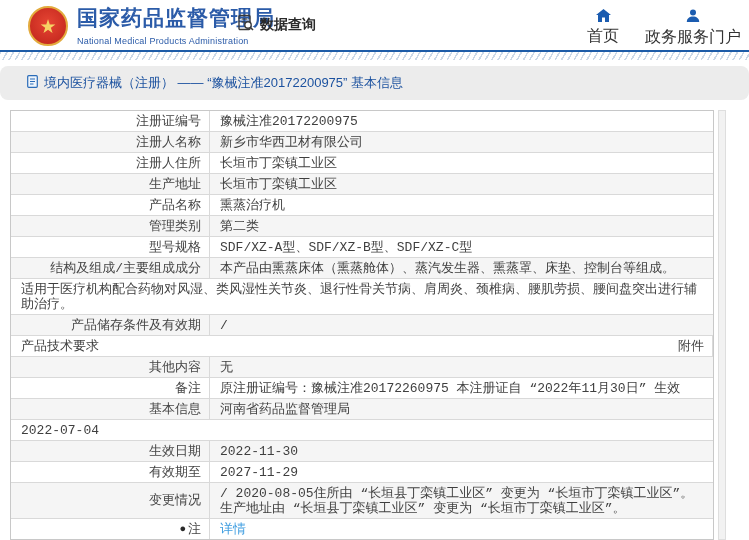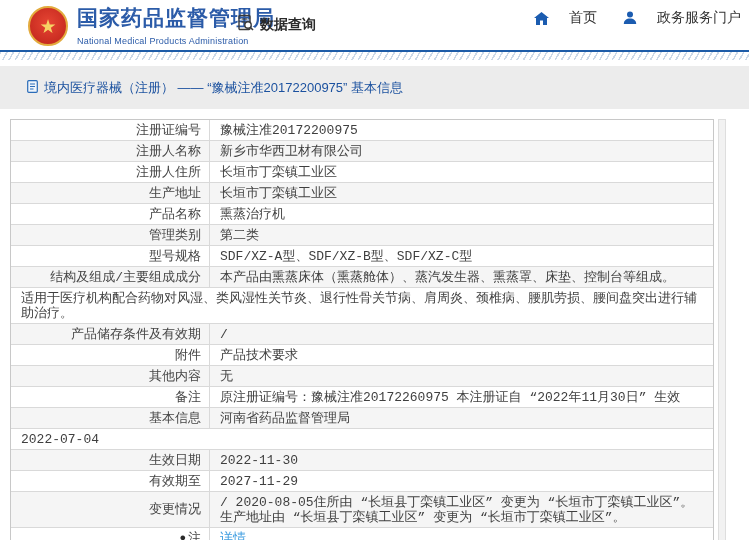--- a/index.html
+++ b/index.html
@@ -27,29 +27,29 @@
     border:2px solid #e3ab3e;color:#f6d465;
     display:flex;align-items:center;justify-content:center;
     font-size:19px;line-height:1;
   }
   .brand-text{display:flex;flex-direction:column;}
   .brand-cn{font-size:21px;font-weight:bold;color:var(--brand-blue);letter-spacing:1px;line-height:24px;}
   .brand-en{font-size:9px;color:var(--brand-blue);margin-top:6px;letter-spacing:.2px;}
   .data-query{position:absolute;left:237px;top:14px;display:flex;align-items:center;gap:5px;
     font-size:14px;font-weight:600;color:#2a2a2a;cursor:pointer;}
   .top-nav{position:absolute;right:8px;top:9px;display:flex;gap:26px;}
-  .nav-item{display:flex;flex-direction:row;align-items:center;gap:20px;
-    font-size:14px;color:#333;text-decoration:none;cursor:pointer;}
+  .nav-item{display:flex;flex-direction:column;align-items:center;gap:4px;
+    font-size:16px;color:#333;text-decoration:none;cursor:pointer;}
   .nav-item svg{display:block;}
   
   .stripe-band{height:8px;margin-top:0;
     background:repeating-linear-gradient(120deg,#ccd9e8 0 1.5px,#ffffff 1.5px 5.5px);}
   
-  .title-bar{height:43px;background:#ececec;margin-top:6px;
-    display:flex;align-items:center;gap:6px;padding-left:27px;}
+  .title-bar{height:34px;background:#ececec;margin-top:6px;
+    display:flex;align-items:center;gap:6px;padding-left:27px;border-radius:8px;}
   .title-bar .page-title{font-size:13px;color:var(--title-blue);}
   
   .table-wrap{position:relative;margin:10px 0 0 10px;width:716px;}
   .info-table{width:704px;border:1px solid var(--border-outer);background:#fff;}
   .row{display:flex;border-bottom:1px solid var(--border-light);background:#fff;font-family:Liberation Mono, monospace;}
   .row:last-child{border-bottom:none;}
   .row.alt{background:var(--row-alt);}
   .cell{font-size:13px;line-height:15px;color:#3f3f3f;padding:2.5px 8px;}
   .cell.label{flex:0 0 199px;width:199px;border-right:1px solid var(--border-light);
     display:flex;align-items:center;justify-content:flex-end;gap:2px;
@@ -157,22 +157,22 @@
     <div class="cell value">本产品由熏蒸床体（熏蒸舱体）、蒸汽发生器、熏蒸罩、床垫、控制台等组成。</div>
   </div>
         <div class="row">
     <div class="cell value">适用于医疗机构配合药物对风湿、类风湿性关节炎、退行性骨关节病、肩周炎、颈椎病、腰肌劳损、腰间盘突出进行辅助治疗。</div>
   </div>
         <div class="row alt">
     <div class="cell label">产品储存条件及有效期</div>
     <div class="cell value">/</div>
   </div>
         <div class="row">
+    <div class="cell value">产品技术要求</div>
     <div class="cell label">附件</div>
-    <div class="cell value">产品技术要求</div>
   </div>
         <div class="row alt">
     <div class="cell label">其他内容</div>
     <div class="cell value">无</div>
   </div>
         <div class="row">
     <div class="cell label">备注</div>
     <div class="cell value">原注册证编号：豫械注准20172260975 本注册证自 “2022年11月30日” 生效</div>
   </div>
         <div class="row alt">

